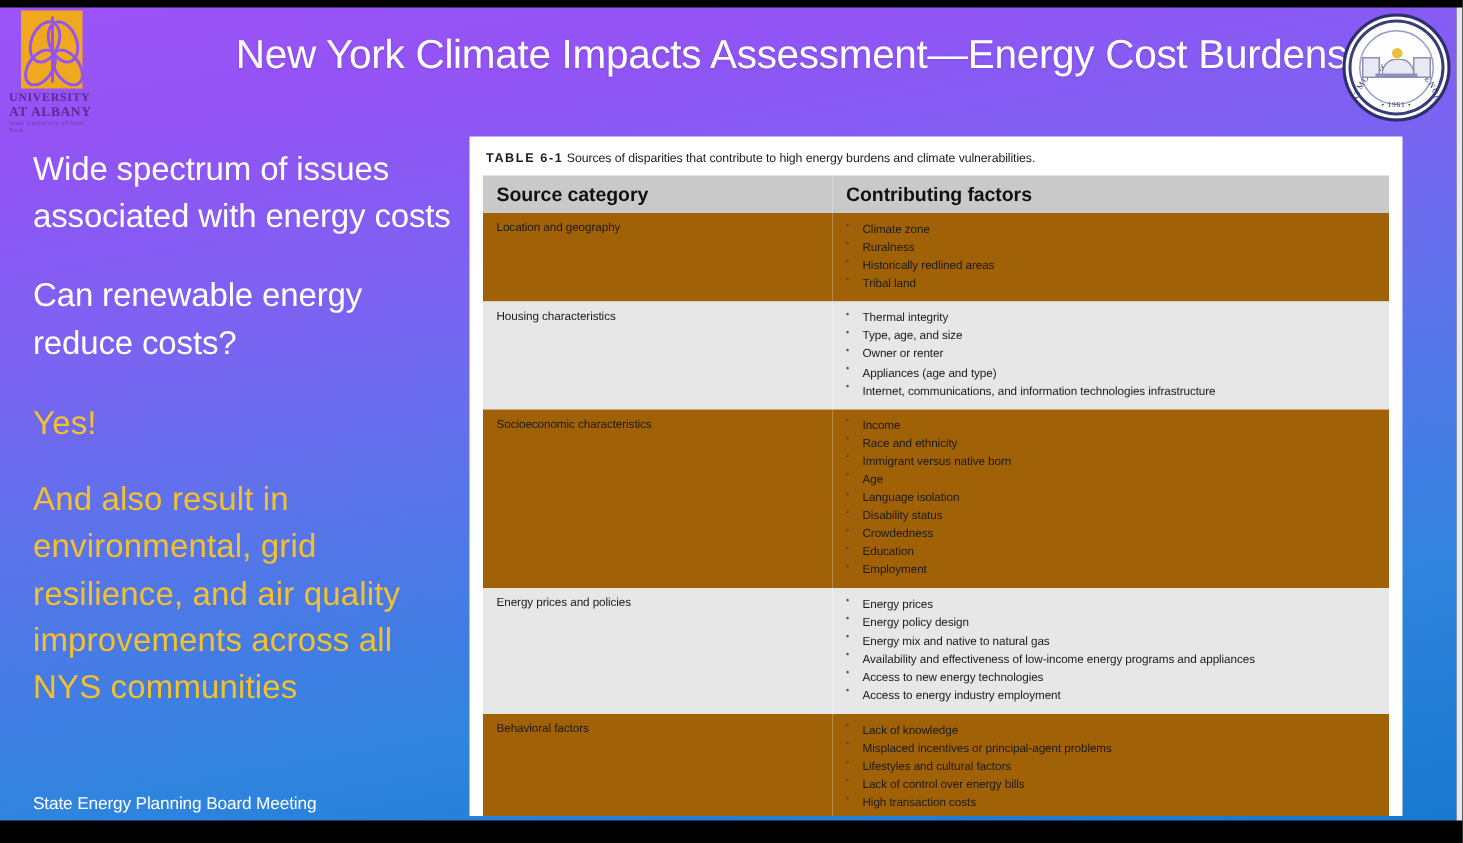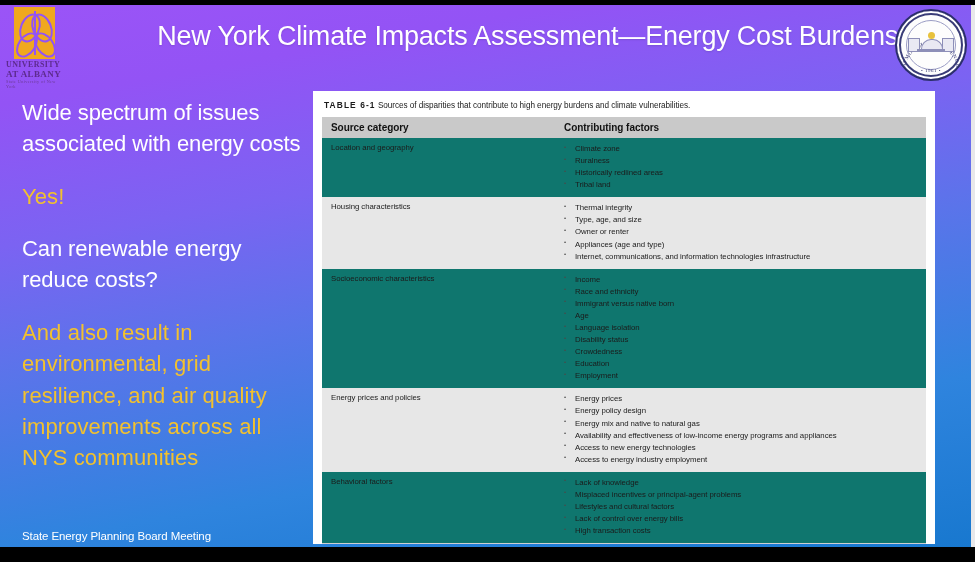--- a/index.html
+++ b/index.html
@@ -224,37 +224,37 @@
 
   table#factors-table {
     width: 604px;
     margin: 0 9px;
     border-collapse: collapse;
     table-layout: fixed;
   }
   table#factors-table th {
     background: #c9c9c9;
     text-align: left;
-    font-size: 10px;
+    font-size: 13px;
     font-weight: bold;
     color: #111111;
     padding: 5px 0 5px 9px;
     letter-spacing: -0.05px;
     margin-left: 47px;
   }
   table#factors-table th.c1 { width: 224px; }
   table#factors-table td {
     vertical-align: top;
     font-size: 7.8px;
     color: #1b1b1b;
     padding: 5px 0 6px 9px;
     letter-spacing: -0.05px;
   }
   table#factors-table tr.shaded td { background: #e7e7e7; }
-  table#factors-table tr.plain td { background: #0f766e; }
+  table#factors-table tr.plain td { background: #a16207; }
   table#factors-table ul {
     margin: 0;
     padding: 0;
     list-style: none;
   }
   table#factors-table li {
     position: relative;
     padding-left: 11px;
     line-height: 1.55;
     white-space: nowrap;
@@ -310,22 +310,22 @@
         <div class="bld-r"></div>
         <div class="sun"></div>
         <div class="dome"></div>
         <div class="dome-base"></div>
         <div class="year">• 1961 •</div>
       </div>
     </div>
 
     <div id="left-col">
       <p class="para">Wide spectrum of issues associated with energy costs</p>
+      <p class="para">Can renewable energy reduce costs?</p>
       <p class="para gold" id="para-yes">Yes!</p>
-      <p class="para">Can renewable energy reduce costs?</p>
       <p class="para gold">And also result in environmental, grid resilience, and air quality improvements across all NYS communities</p>
     </div>
 
     <div id="footer-note">State Energy Planning Board Meeting</div>
 
     <div id="table-card">
 
       <div id="table-caption">
         <span class="tnum">TABLE 6-1</span>
         <span class="ctext">Sources of disparities that contribute to high energy burdens and climate vulnerabilities.</span>

